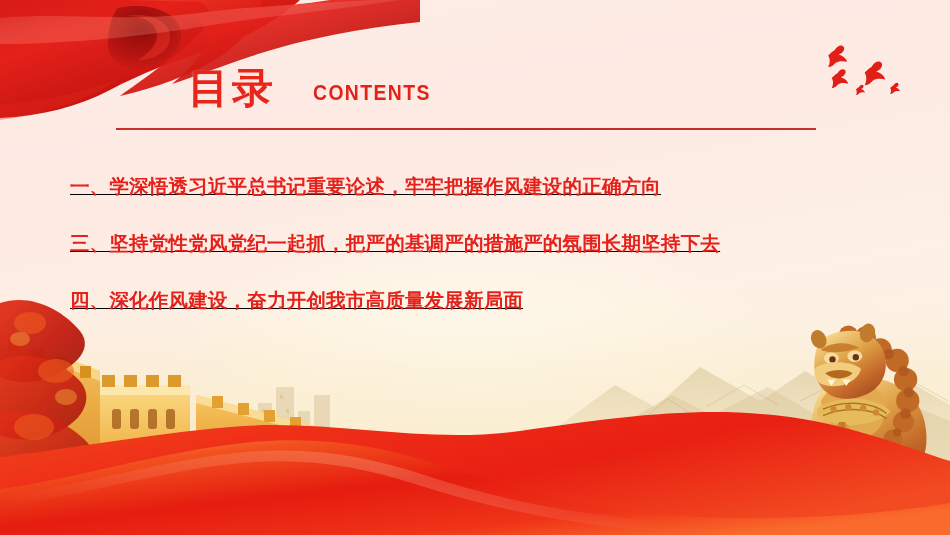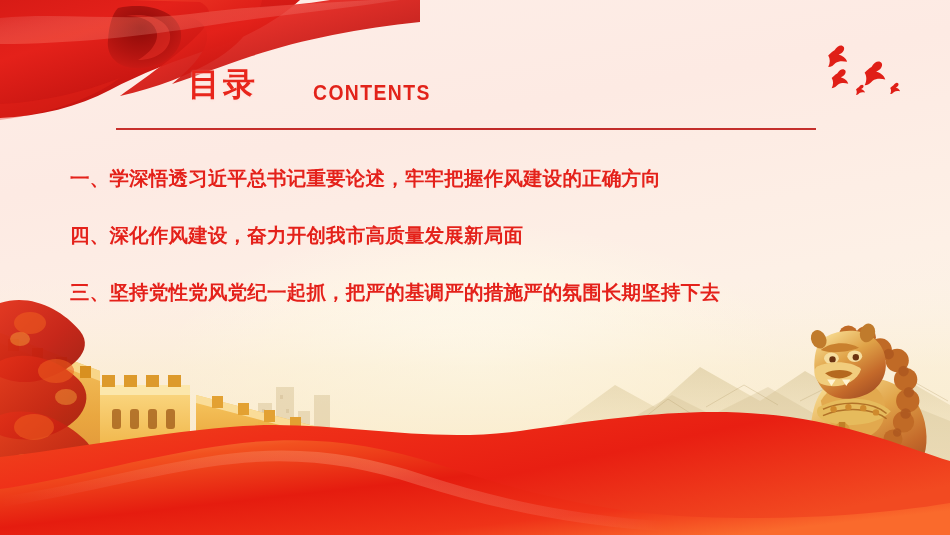--- a/index.html
+++ b/index.html
@@ -49,21 +49,21 @@
   
   .heading {
     position: absolute;
     left: 0; top: 70px;
     width: 950px; height: 62px;
   }
   .title-cn {
     position: absolute;
     left: 188px; top: -2px;
     font-family: "DejaVu Sans", "Liberation Sans", sans-serif;
-    font-size: 32px;
+    font-size: 41px;
     font-weight: bold;
     letter-spacing: 3px;
     color: #e8251b;
     line-height: 1;
     text-shadow: 0 1px 2px rgba(255,220,215,0.85);
   }
   .title-en {
     position: absolute;
     left: 313px; top: 12px;
     font-family: "Liberation Sans", sans-serif;
@@ -78,22 +78,23 @@
   .title-rule {
     position: absolute;
     left: 116px; top: 58px;
     width: 700px; height: 2px;
     background: linear-gradient(90deg, #c8302c 0%, #c02a28 55%, #c5302c 100%);
   }
 
   
   .toc {
     position: absolute;
-    left: 0; top: 150px;
+    left: 0; top: 158px;
     width: 950px;
+    text-decoration: underline;
   }
   .toc-item {
     position: relative;
     height: 57px;
     line-height: 57px;
     padding-left: 70px;
     font-family: "DejaVu Sans", "Liberation Sans", sans-serif;
     font-size: 19.5px;
     font-weight: bold;
     color: #e4211a;
@@ -448,17 +449,17 @@
   </div>
 
   <div class="heading">
     <div class="title-cn">目录</div>
     <div class="title-en">CONTENTS</div>
     <div class="title-rule"></div>
   </div>
 
   <div class="toc">
     <div class="toc-item">一、学深悟透习近平总书记重要论述，牢牢把握作风建设的正确方向</div>
+    <div class="toc-item">三、坚持党性党风党纪一起抓，把严的基调严的措施严的氛围长期坚持下去</div>
     <div class="toc-item">四、深化作风建设，奋力开创我市高质量发展新局面</div>
-    <div class="toc-item">三、坚持党性党风党纪一起抓，把严的基调严的措施严的氛围长期坚持下去</div>
   </div>
 
 </div>
 
 </body></html>

